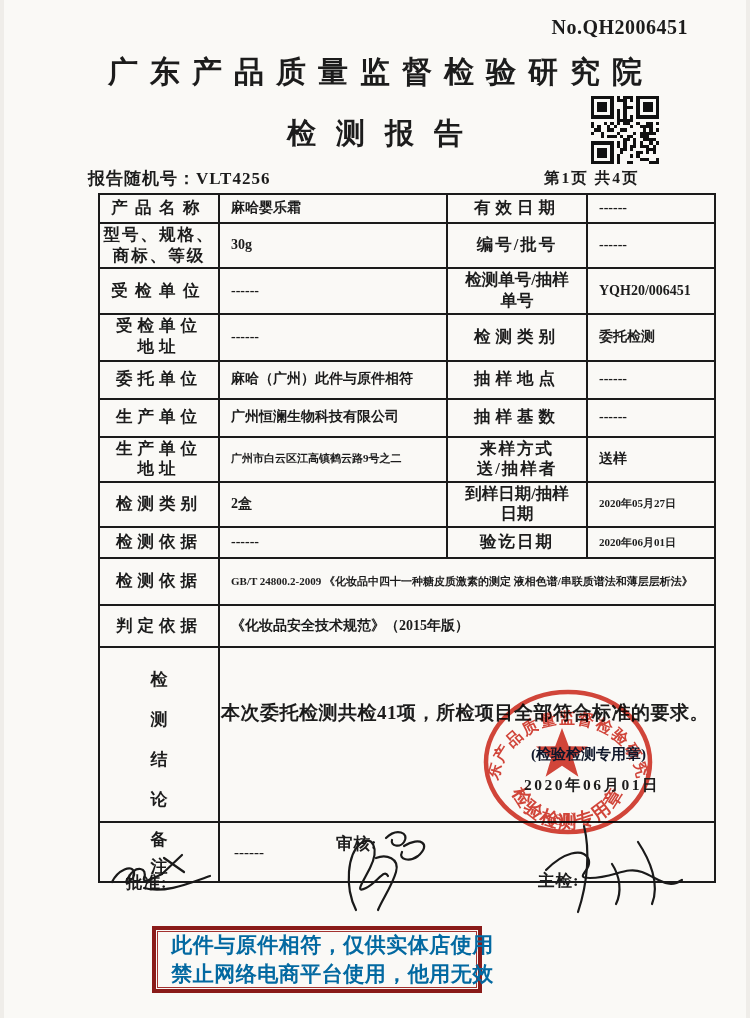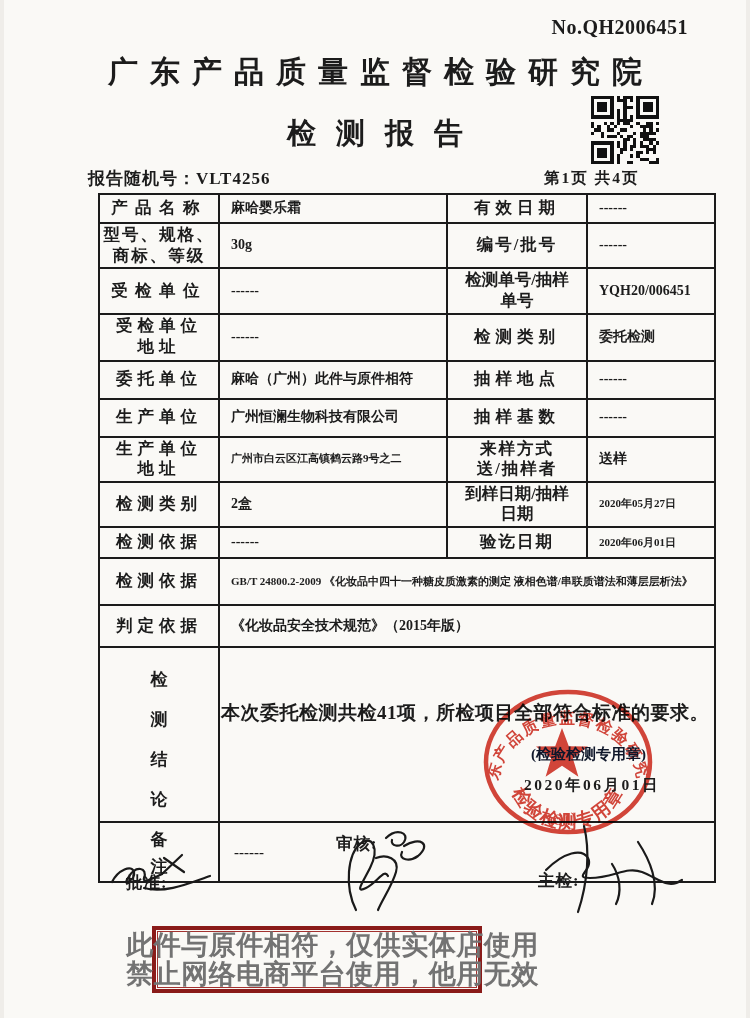--- a/index.html
+++ b/index.html
@@ -107,21 +107,21 @@
     position:absolute;left:148px;top:926px;width:330px;height:67px;
     border:4px solid #8a1b19;z-index:2;background:#faf9f6;
     box-sizing:border-box;
   }
   .notice-inner{
     position:absolute;inset:1px;border:1px solid #a33230;
     display:flex;flex-direction:column;justify-content:center;
     align-items:center;
   }
   .notice-line{
-    font-size:27px;font-weight:bold;color:#737373;
+    font-size:21px;font-weight:bold;color:#0369a1;
     line-height:29px;white-space:nowrap;letter-spacing:.5px;padding-left:31px;
   }
 </style>
 </head>
 <body>
 
 <div id="page">
 
   <div class="doc-no">No.QH2006451</div>
   <div class="institute">广东产品质量监督检验研究院</div>

